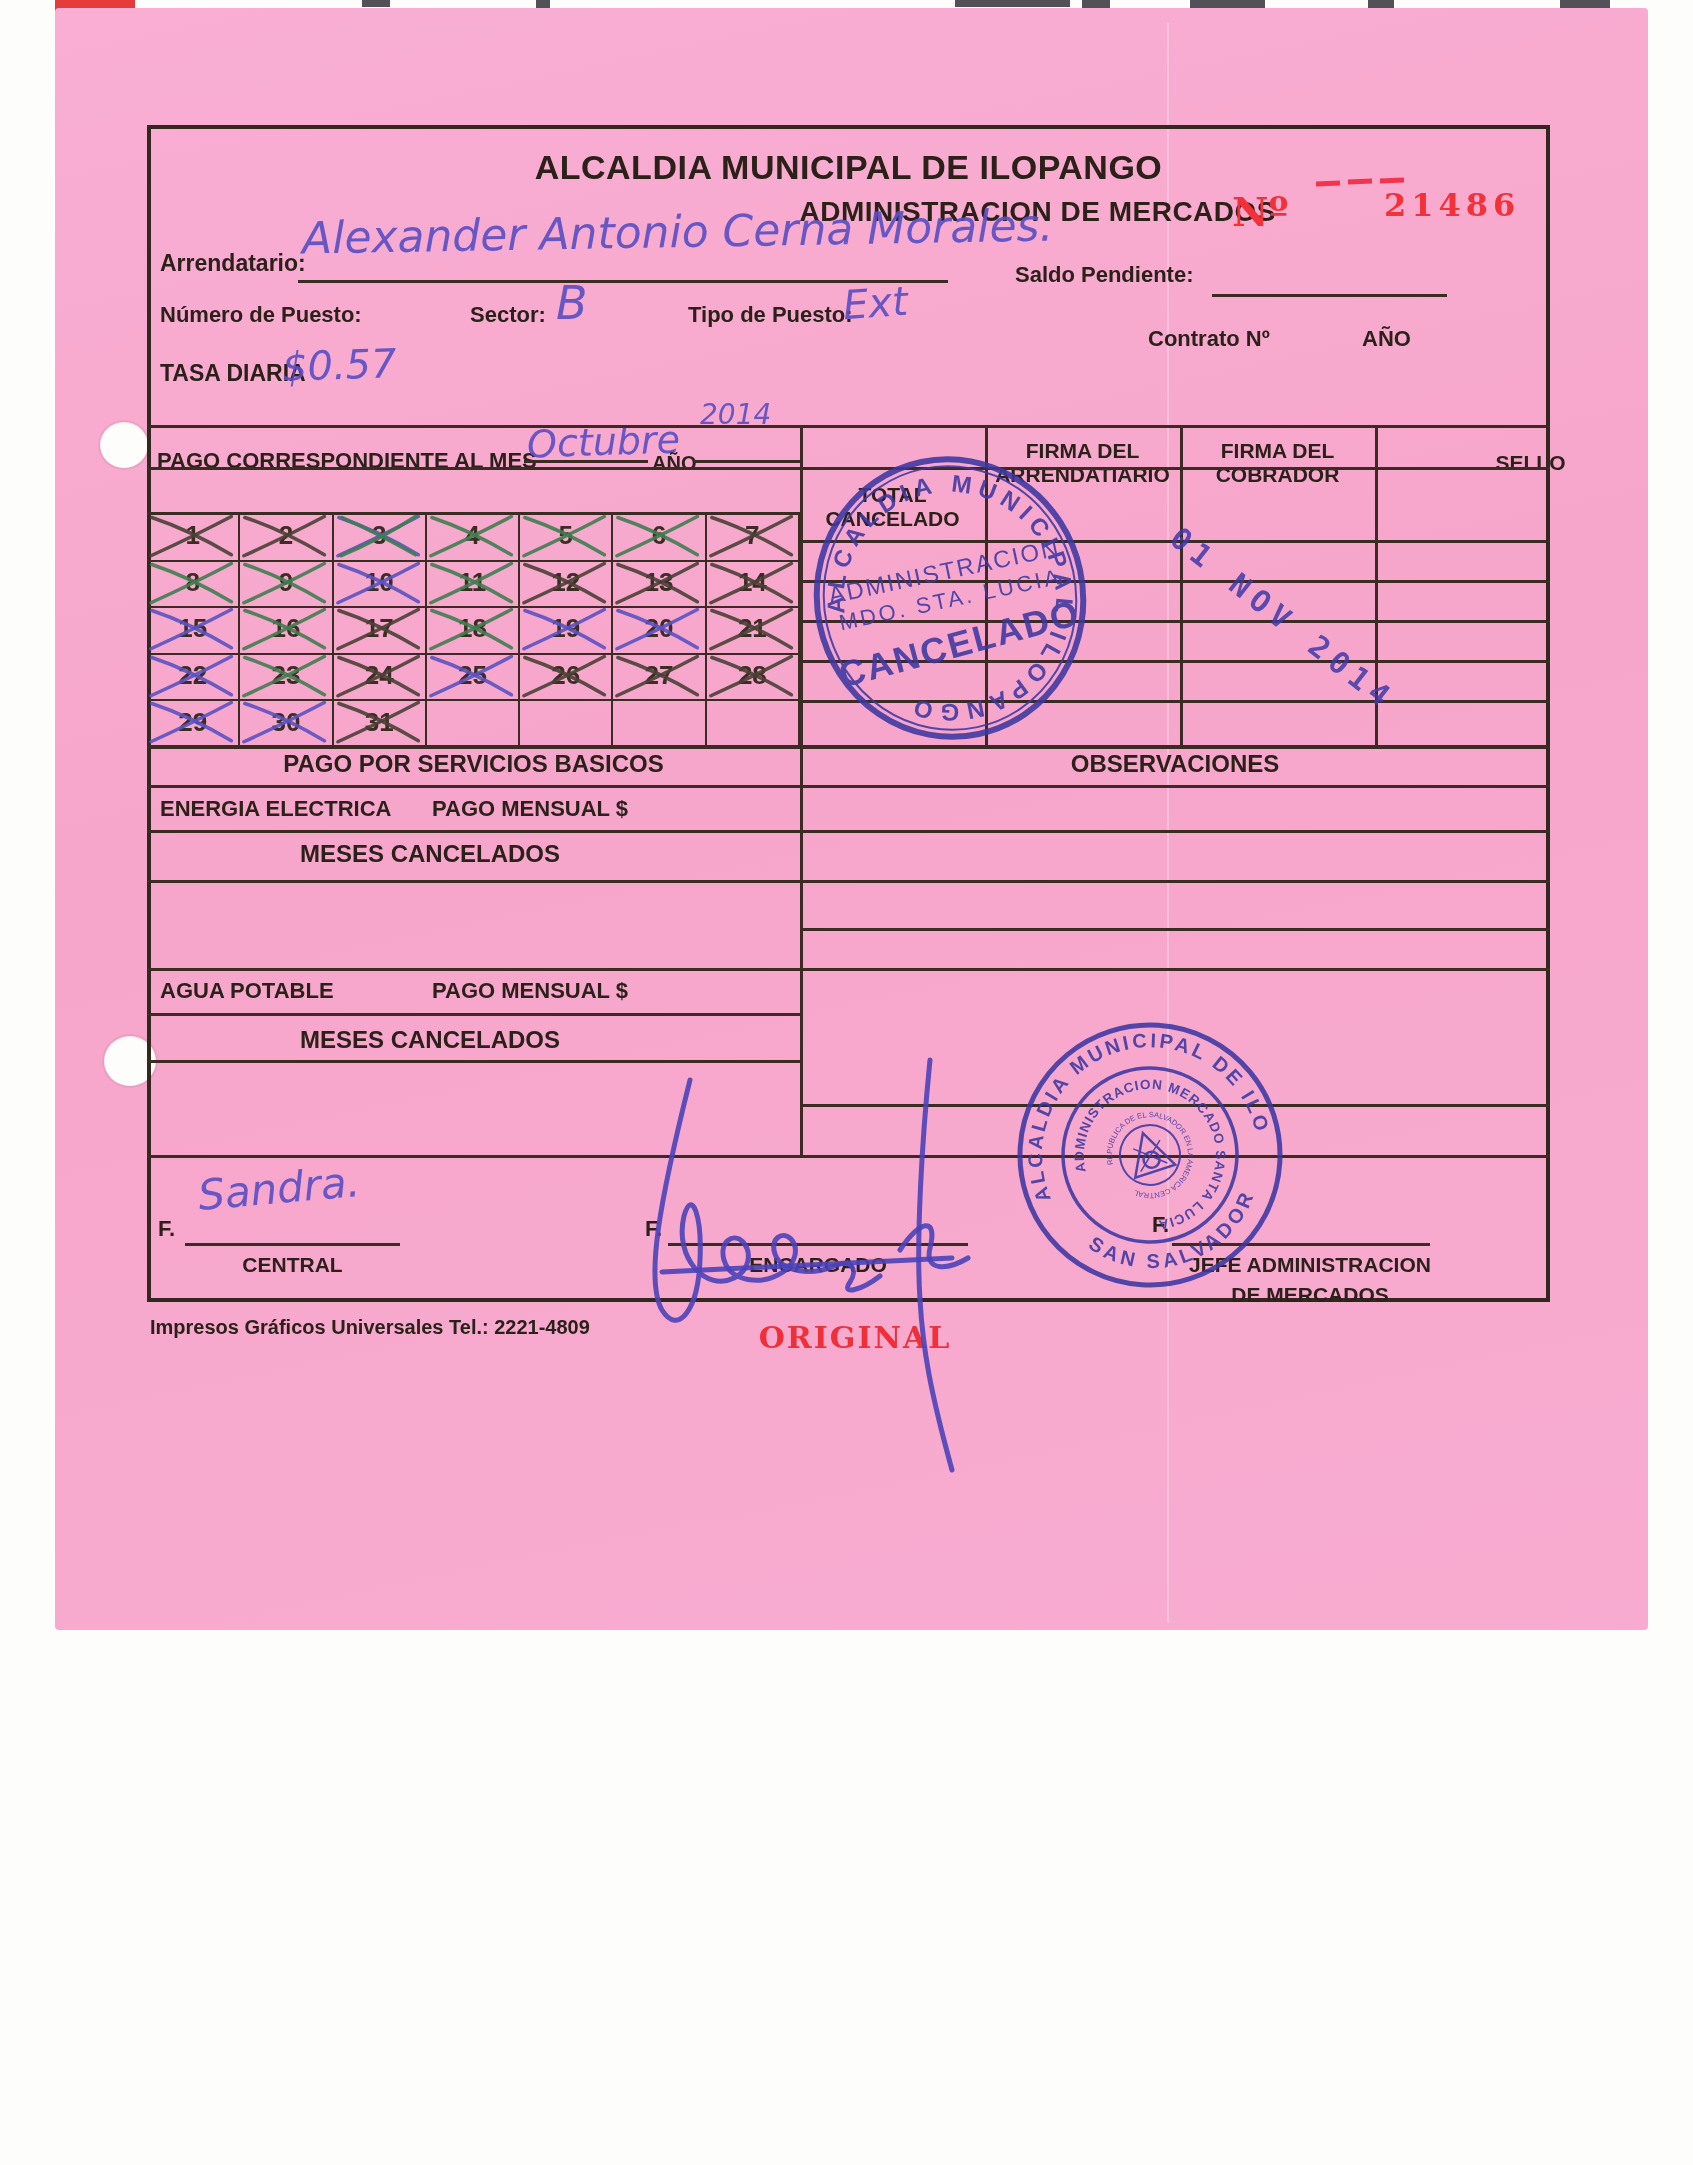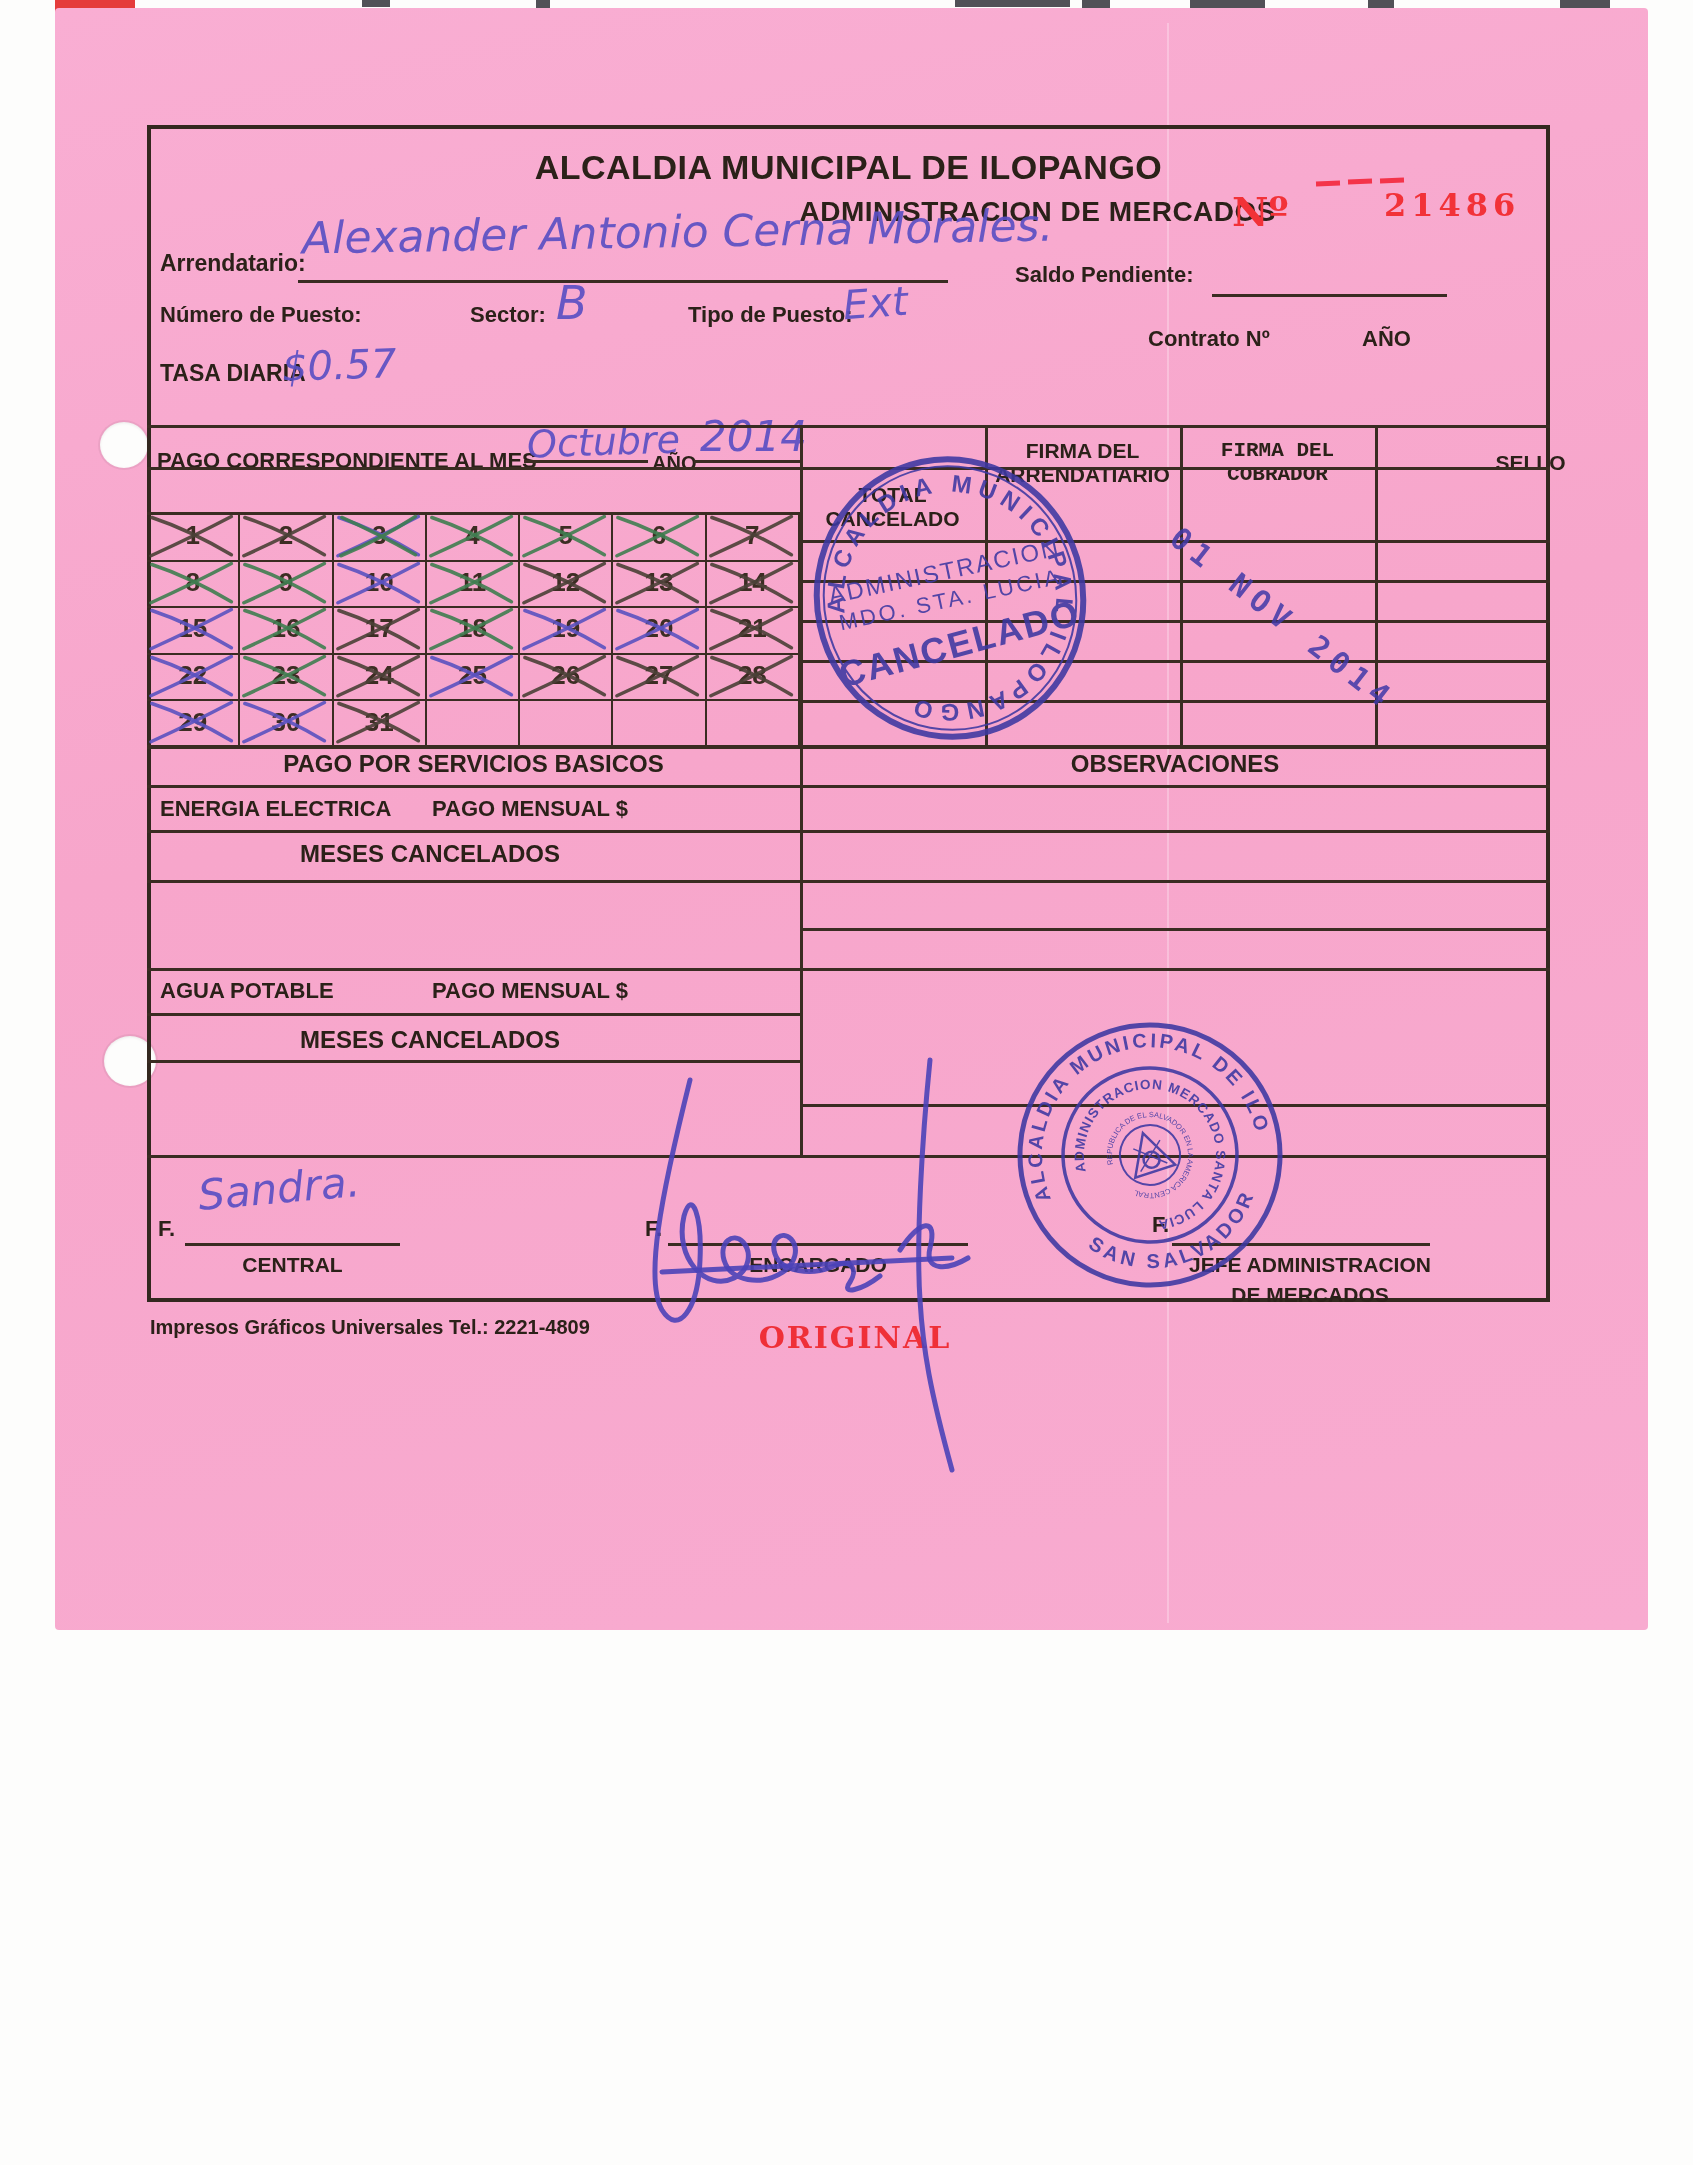--- a/index.html
+++ b/index.html
@@ -92,25 +92,25 @@
   <div class="print lbl-s" style="left:688px;top:302px;">Tipo de Puesto:</div>
   <div class="hand" style="left:843px;top:280px;font-size:40px;transform:rotate(-4deg);">Ext</div>
   <div class="print lbl-s" style="left:1148px;top:326px;">Contrato Nº</div>
   <div class="print lbl-s" style="left:1362px;top:326px;">AÑO</div>
   <div class="print lbl" style="left:160px;top:360px;">TASA DIARIA</div>
   <div class="hand" style="left:282px;top:342px;font-size:40px;transform:rotate(-2deg);">$0.57</div>
 
   <div class="print lbl-s" style="left:157px;top:448px;">PAGO CORRESPONDIENTE AL MES</div>
   <div class="hand" style="left:527px;top:420px;font-size:38px;transform:rotate(-2deg);">Octubre</div>
   <div class="print" style="left:652px;top:452px;font-size:20px;">AÑO</div>
-  <div class="hand" style="left:700px;top:412px;font-size:42px;">2014</div>
+  <div class="hand" style="left:700px;top:398px;font-size:28px;">2014</div>
 
   <div class="colhead" style="left:802px;top:428px;width:181px;height:70px;margin-top:44px;">TOTAL CANCELADO</div>
   <div class="colhead" style="left:987px;top:428px;width:191px;height:70px;">FIRMA DEL ARRENDATIARIO</div>
-  <div class="colhead" style="left:1182px;top:428px;width:191px;height:70px;font-family:Liberation Mono, monospace;">FIRMA DEL COBRADOR</div>
+  <div class="colhead" style="left:1182px;top:428px;width:191px;height:70px;">FIRMA DEL COBRADOR</div>
   <div class="colhead" style="left:1444px;top:428px;width:173px;height:70px;">SELLO</div>
 
   <div class="cal-grid">
       <div class="cal-cell" style="left: 0px; top: 0px;">
         <span class="day-num">1</span>
         <svg viewBox="0 0 93 47" class="cross ink-dark">
           <path d="M 7,5 Q 46,18 88,43"></path>
           <path d="M 88,4 Q 50,24 6,44"></path>
         </svg>
       </div>

